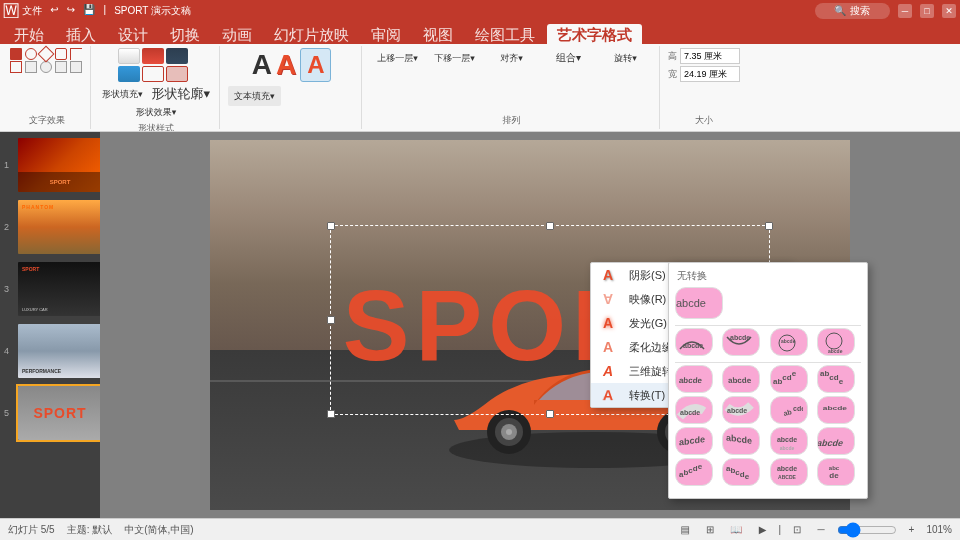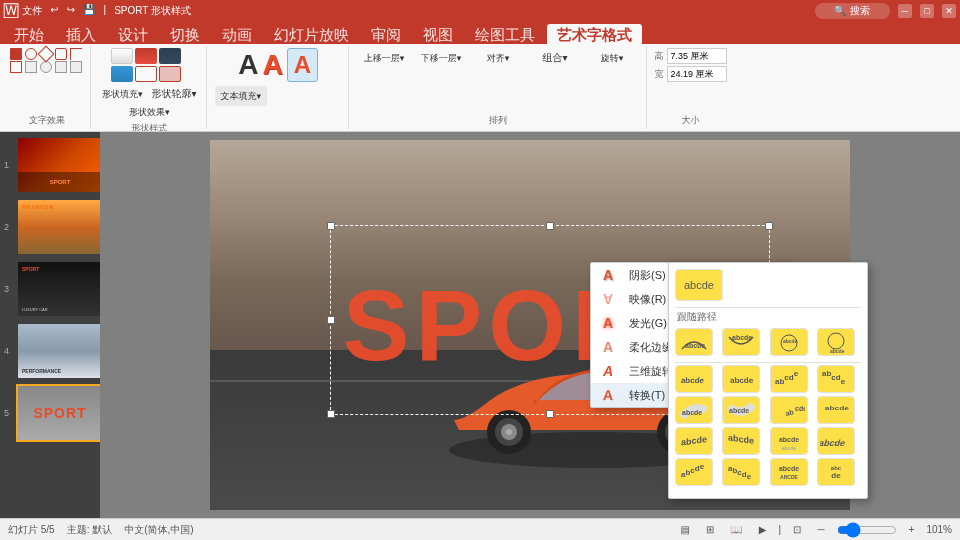--- a/index.html
+++ b/index.html
@@ -295,28 +295,28 @@
     .tep-grid {
       display: grid;
       grid-template-columns: repeat(4, 1fr);
       gap: 3px;
     }
     .tep-item {
       width: 38px;
       height: 28px;
       display: flex;
       align-items: center;
-      justify-content: center;
+      justify-content: flex-start;
       border: 1px solid #e0e0e0;
-      border-radius: 4px;
+      border-radius: 11px;
       cursor: pointer;
       font-size: 10px;
       font-weight: bold;
       color: #333;
-      background: #fde047;
+      background: #f9a8d4;
     }
     .tep-item.none-item {
       color: #999;
       font-size: 9px;
       font-weight: normal;
     }
 
     
     .status-bar {
       height: 22px;
@@ -396,21 +396,21 @@
 
 <div class="title-bar">
   <div class="title-bar-left">
     <span style="font-size:13px;">🅆</span>
     <span style="display:flex;gap:8px;font-size:10px;">
       <span>文件</span>
       <span>↩</span>
       <span>↪</span>
       <span>💾</span>
       <span>|</span>
-      <span>SPORT 形状样式</span>
+      <span>SPORT 演示文稿</span>
     </span>
   </div>
   <div class="title-bar-right">
     <span style="background:rgba(255,255,255,0.2);padding:1px 20px;border-radius:10px;font-size:10px;">🔍 搜索</span>
     <span class="title-bar-btn">─</span>
     <span class="title-bar-btn">□</span>
     <span class="title-bar-btn">✕</span>
   </div>
 </div>
 
@@ -451,21 +451,21 @@
     <div style="display:flex;gap:2px;flex-wrap:wrap;width:76px;">
       <div style="width:22px;height:16px;background:linear-gradient(#fff,#ddd);border:1px solid #ccc;border-radius:2px;"></div>
       <div style="width:22px;height:16px;background:linear-gradient(#c0392b,#e74c3c);border-radius:2px;"></div>
       <div style="width:22px;height:16px;background:linear-gradient(#2c3e50,#34495e);border-radius:2px;"></div>
       <div style="width:22px;height:16px;background:linear-gradient(#3498db,#2980b9);border-radius:2px;"></div>
       <div style="width:22px;height:16px;background:transparent;border:1px solid #c0392b;border-radius:2px;"></div>
       <div style="width:22px;height:16px;background:rgba(192,57,43,0.3);border:1px solid #c0392b;border-radius:2px;"></div>
     </div>
     <div style="display:flex;gap:3px;margin-top:2px;">
       <div class="rb-sm-btn" style="font-size:9px;">形状填充▾</div>
-      <div class="rb-sm-btn" style="font-size:10px;">形状轮廓▾</div>
+      <div class="rb-sm-btn" style="font-size:13px;">形状轮廓▾</div>
     </div>
     <div class="rb-sm-btn" style="font-size:9px;margin-top:1px;">形状效果▾</div>
     <div class="ribbon-group-label">形状样式</div>
   </div>
 
   <div class="ribbon-group" style="min-width:140px;">
     <div class="text-effect-btns" style="margin-bottom:4px;">
       <div class="text-eff-A" style="color:#333;font-size:28px;">A</div>
       <div class="text-eff-A" style="color:#e84c2b;font-size:28px;text-shadow:1px 1px 0 #c0392b;">A</div>
       <div class="text-eff-btn-wrap">
@@ -664,31 +664,31 @@
       <div class="dd-item" style="background:#e8f0f8;">
         <span class="dd-item-icon" style="display:inline-block;transform:perspective(20px) rotateX(10deg);">A</span>
         <span>转换(T)</span>
         <span class="dd-item-arrow">▶</span>
       </div>
     </div>
 
     <div class="text-effect-panel">
 
       <div class="tep-section">
+        <div class="tep-section-title">无转换</div>
         <div style="display:flex;gap:3px;align-items:center;">
           <div class="tep-item none-item" style="width:48px;height:32px;font-size:11px;color:#555;">
             <span>abcde</span>
           </div>
         </div>
       </div>
 
       <div class="dd-divider"></div>
 
       <div class="tep-section">
-        <div class="tep-section-title">跟随路径</div>
         <div class="tep-grid">
 
           <div class="tep-item">
             <svg width="32" height="22" viewBox="0 0 32 22">
                 <path d="M4,18 Q16,4 28,18" stroke="#555" stroke-width="1.5" fill="none"></path>
                 <text x="7" y="17" font-size="7" fill="#555">abcde</text>
               </svg>
           </div>
 
           <div class="tep-item">

